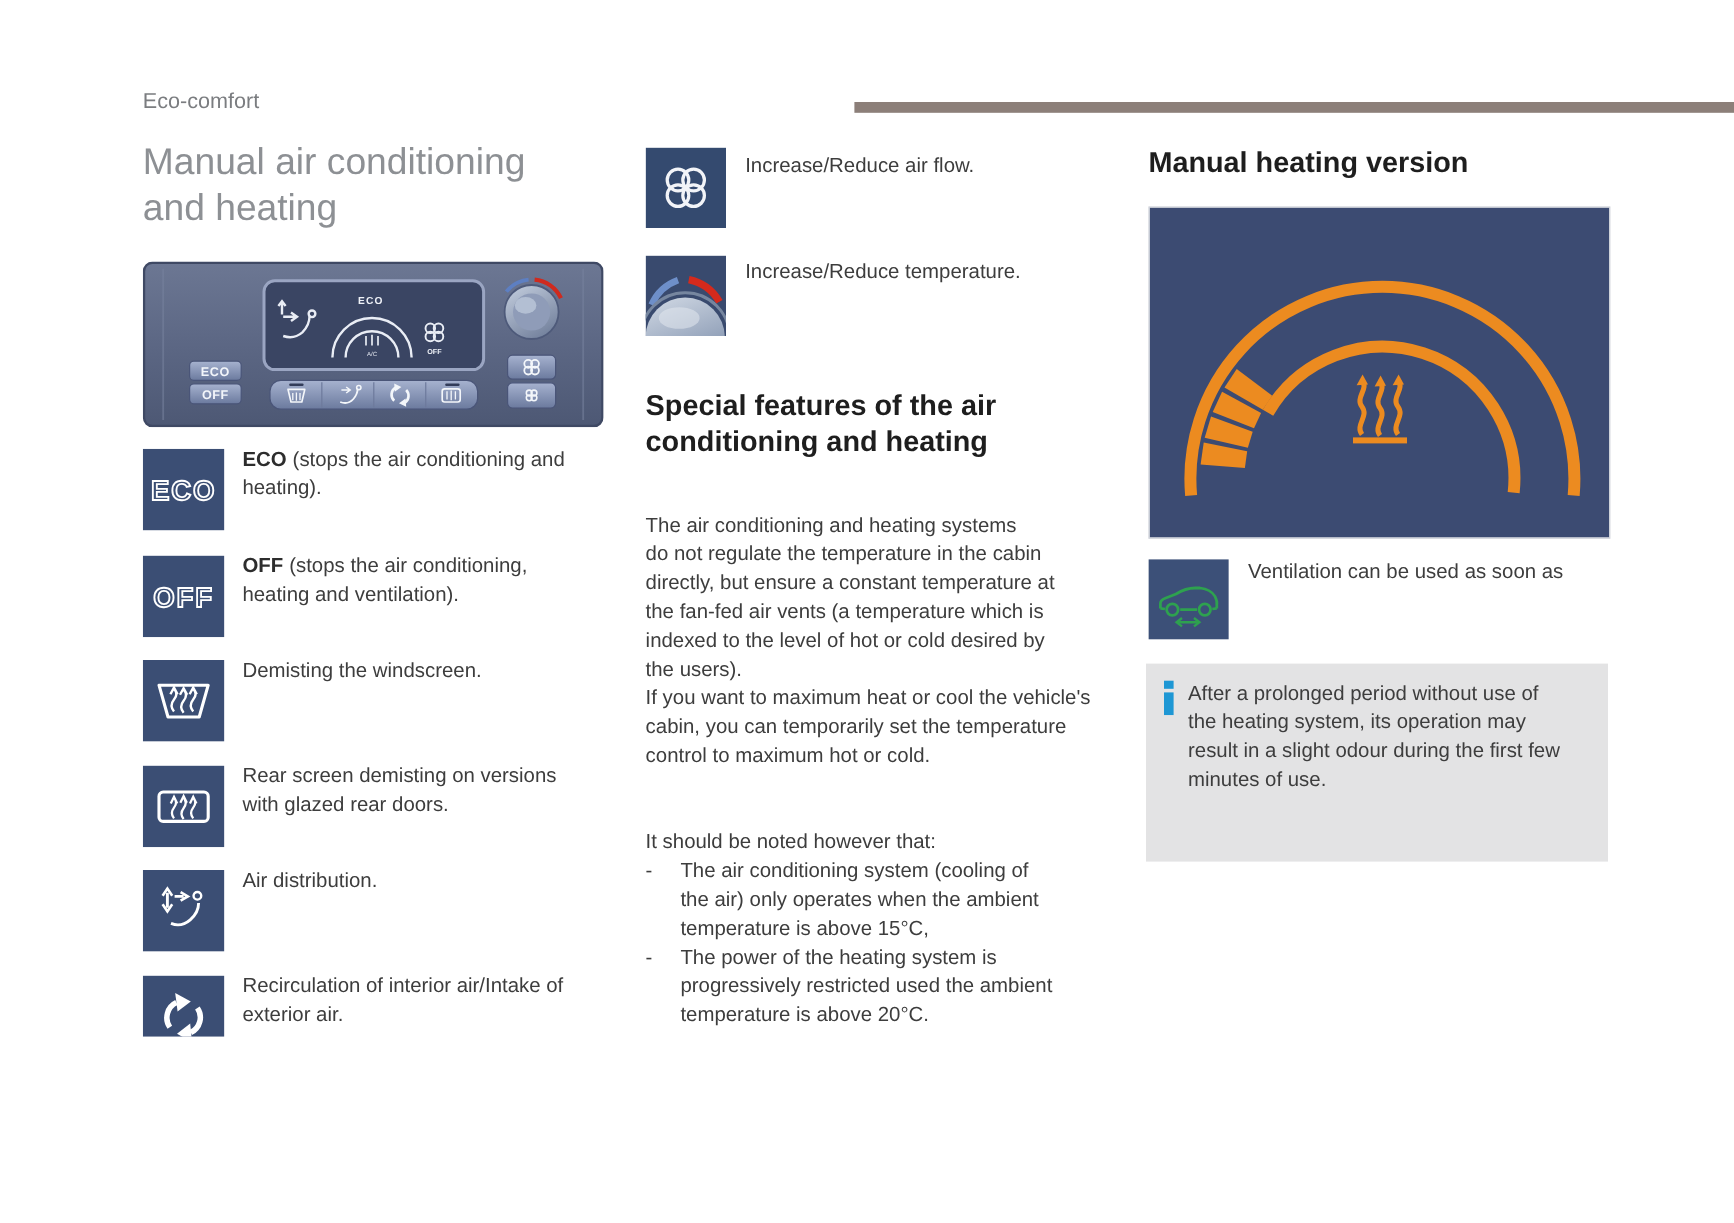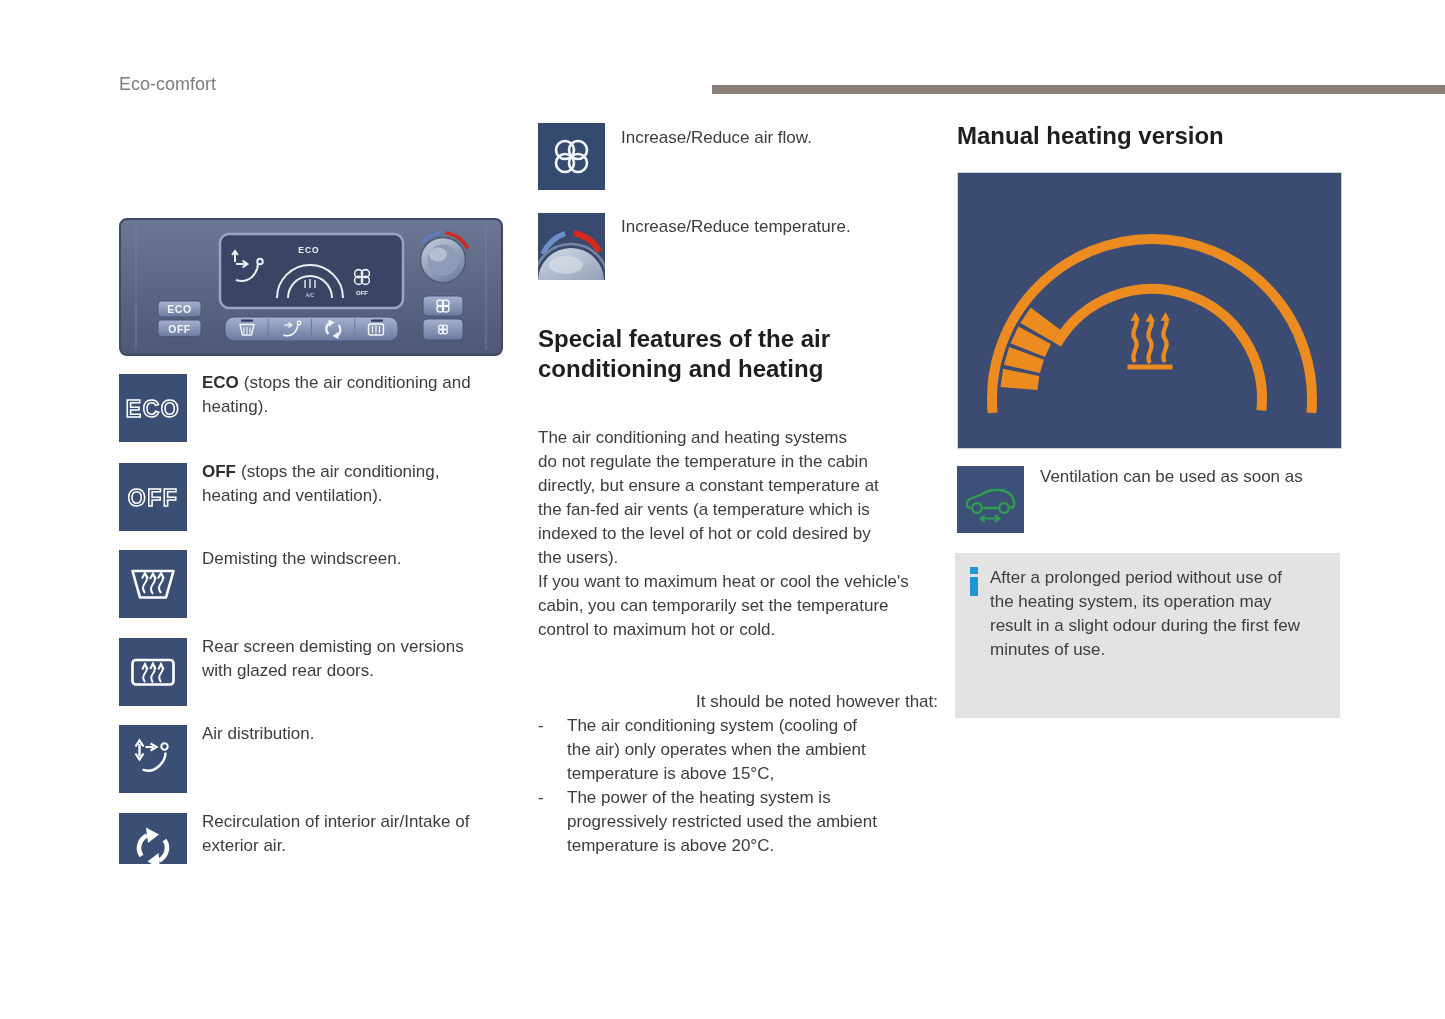--- a/index.html
+++ b/index.html
@@ -13,21 +13,21 @@
   .mid-heading{left:538px;top:324px;width:380px;}
   .right-heading{left:957px;top:121px;width:390px;}
   .body-text{font-size:17px;line-height:24px;color:#3d3d3d;}
   .row{position:absolute;left:119px;display:flex;gap:15px;}
   .row .txt{width:315px;margin-top:-3px;}
   .row b{margin-right:5px;color:#2d2d2d;}
   .row b:empty{display:none;margin:0;}
   .legend-label-1{left:621px;top:126px;width:320px;}
   .legend-label-2{left:621px;top:215px;width:320px;}
   .para1{left:538px;top:426px;width:400px;}
-  .note-intro{left:538px;top:690px;width:400px;text-align:right;}
+  .note-intro{left:538px;top:690px;width:400px;}
   .bullets{left:538px;top:714px;width:400px;}
   .bullet{display:flex;}
   .bullet .dash{width:29px;flex:none;}
   .bullet .btxt{width:360px;}
   .vent-text{left:1040px;top:465px;width:300px;}
   .info-box{left:955px;top:553px;width:385px;height:165px;background:#e3e3e4;}
   .info-i{left:968px;top:567px;}
   .info-text{left:990px;top:566px;width:348px;}
   .page-num{left:48px;top:936px;font-size:22px;font-weight:bold;color:#717375;}
   .heat-img{left:957px;top:172px;border:1px solid #ccd0d8;line-height:0;}
@@ -35,20 +35,24 @@
   svg{display:block;}
 </style>
 </head>
 <body>
 
 <div id="page">
 
   <div class="abs section-label">Eco-comfort</div>
   <div class="abs top-bar"></div>
 
+  <div class="abs left-title">
+    <div>Manual air conditioning</div>
+    <div>and heating</div>
+  </div>
 
   <div class="abs panel-img">
     <svg width="384" height="138" viewBox="0 0 384 138">
       <defs>
         <linearGradient id="pg" x1="0" y1="0" x2="0" y2="1">
           <stop offset="0" stop-color="#6c7793"></stop>
             <stop offset="0.5" stop-color="#5c6784"></stop>
             <stop offset="1" stop-color="#4d5874"></stop>
         </linearGradient>
         <linearGradient id="bg1" x1="0" y1="0" x2="0" y2="1">

